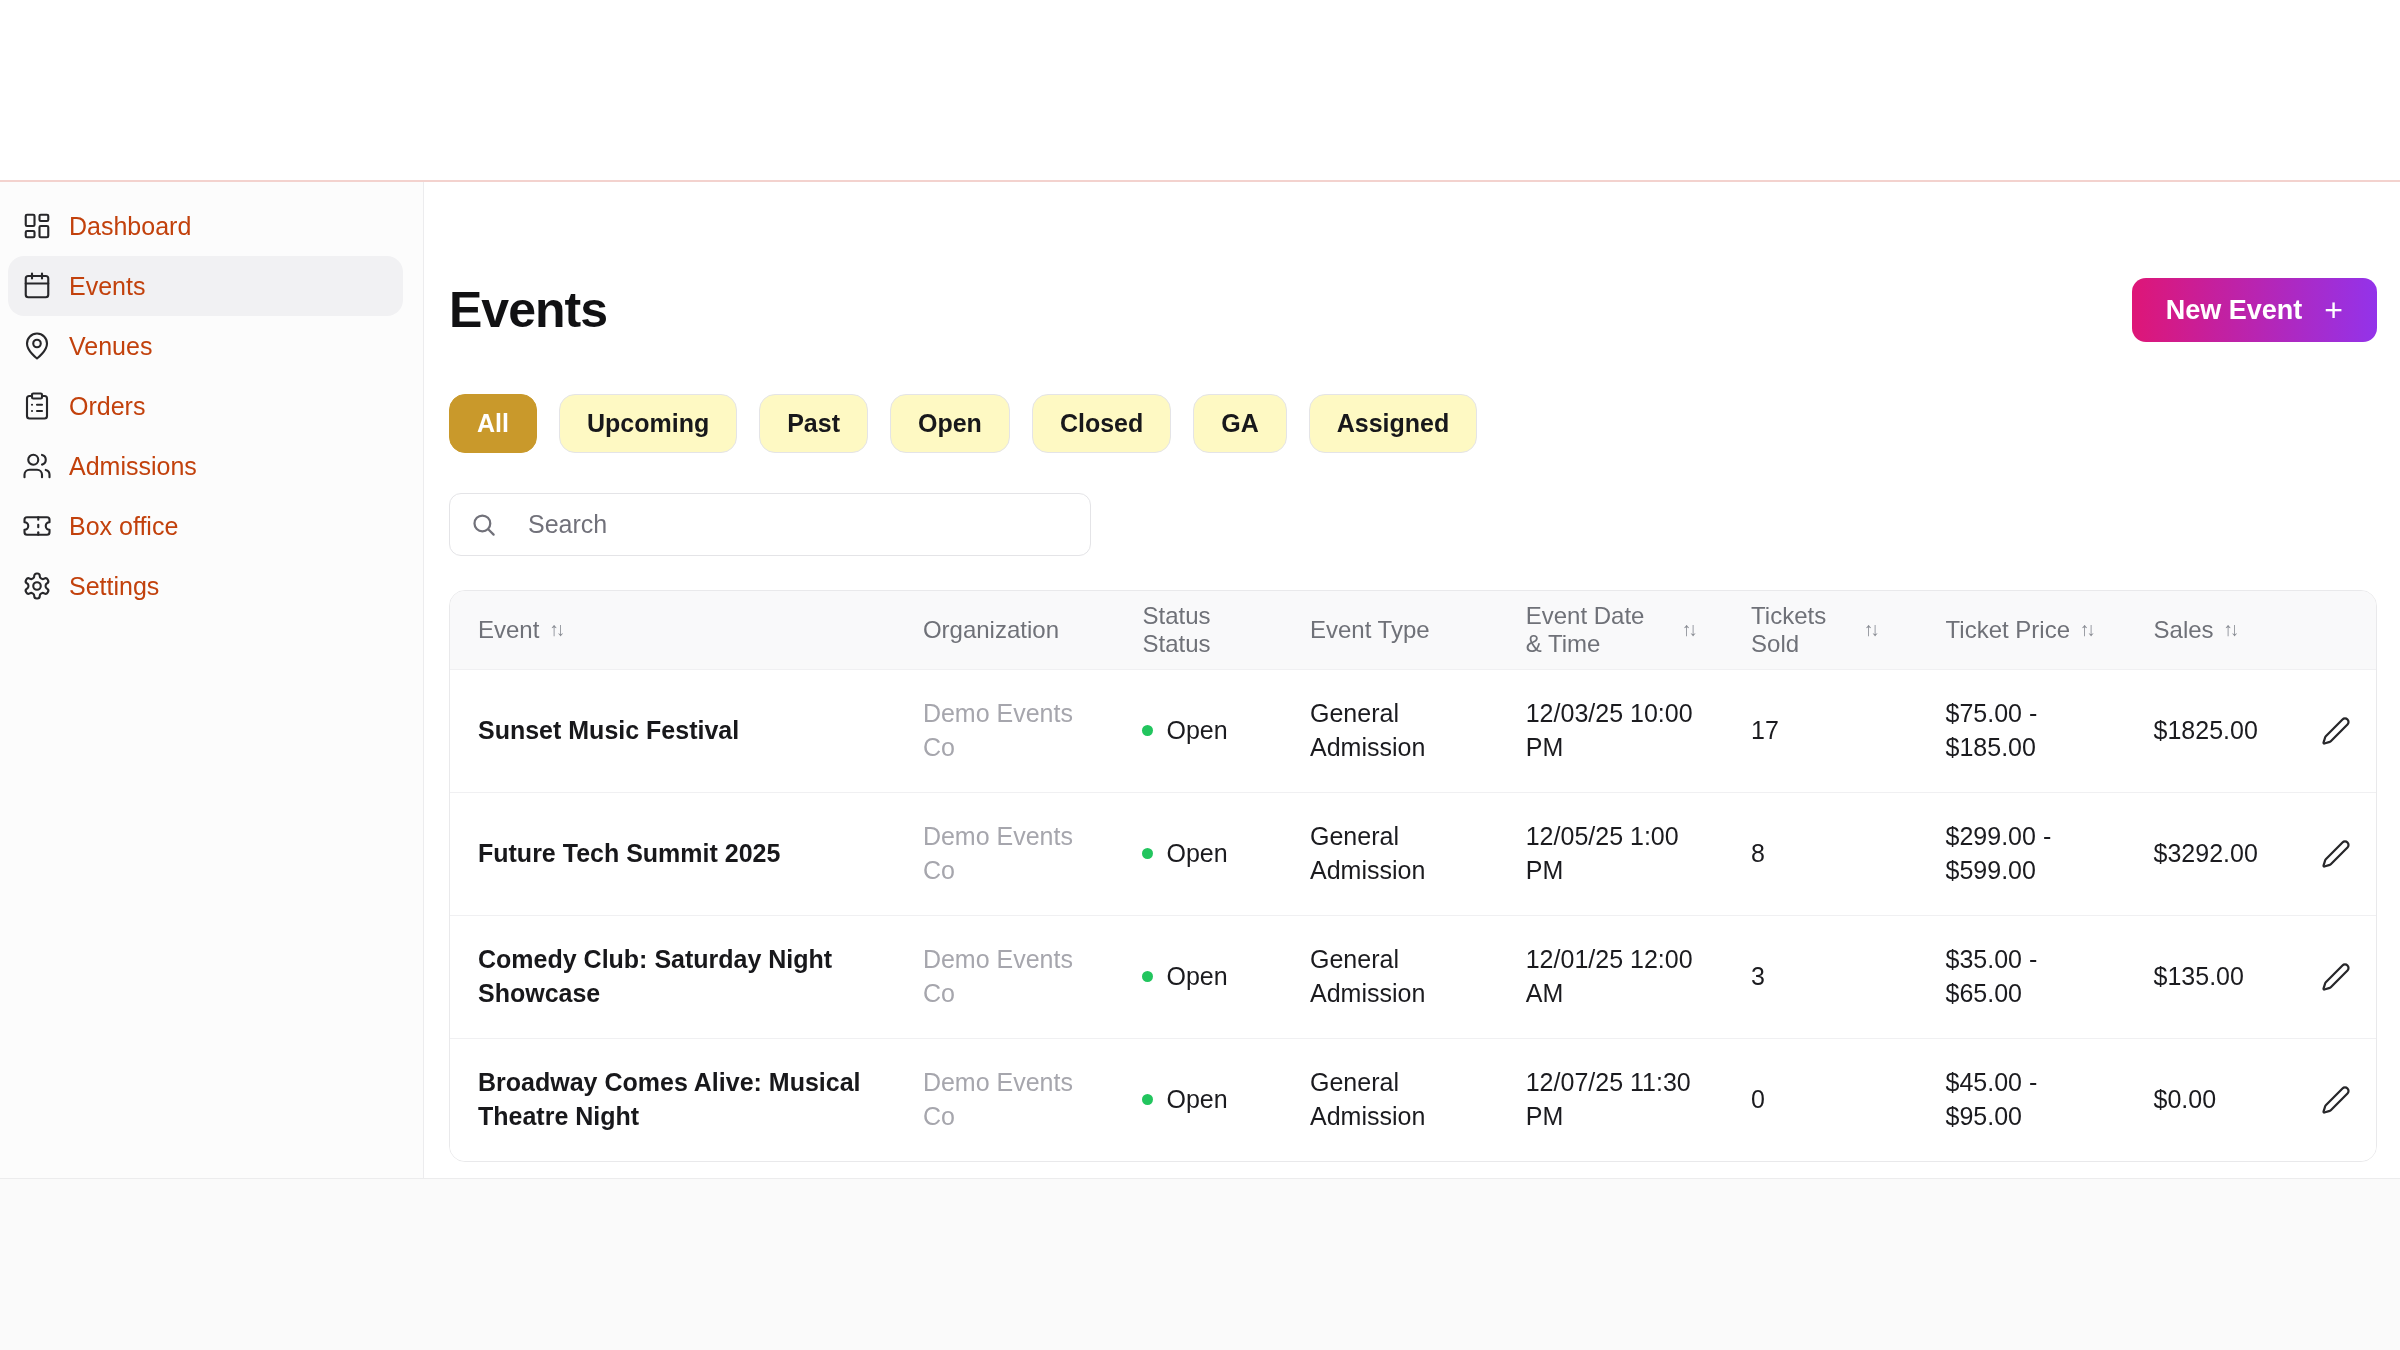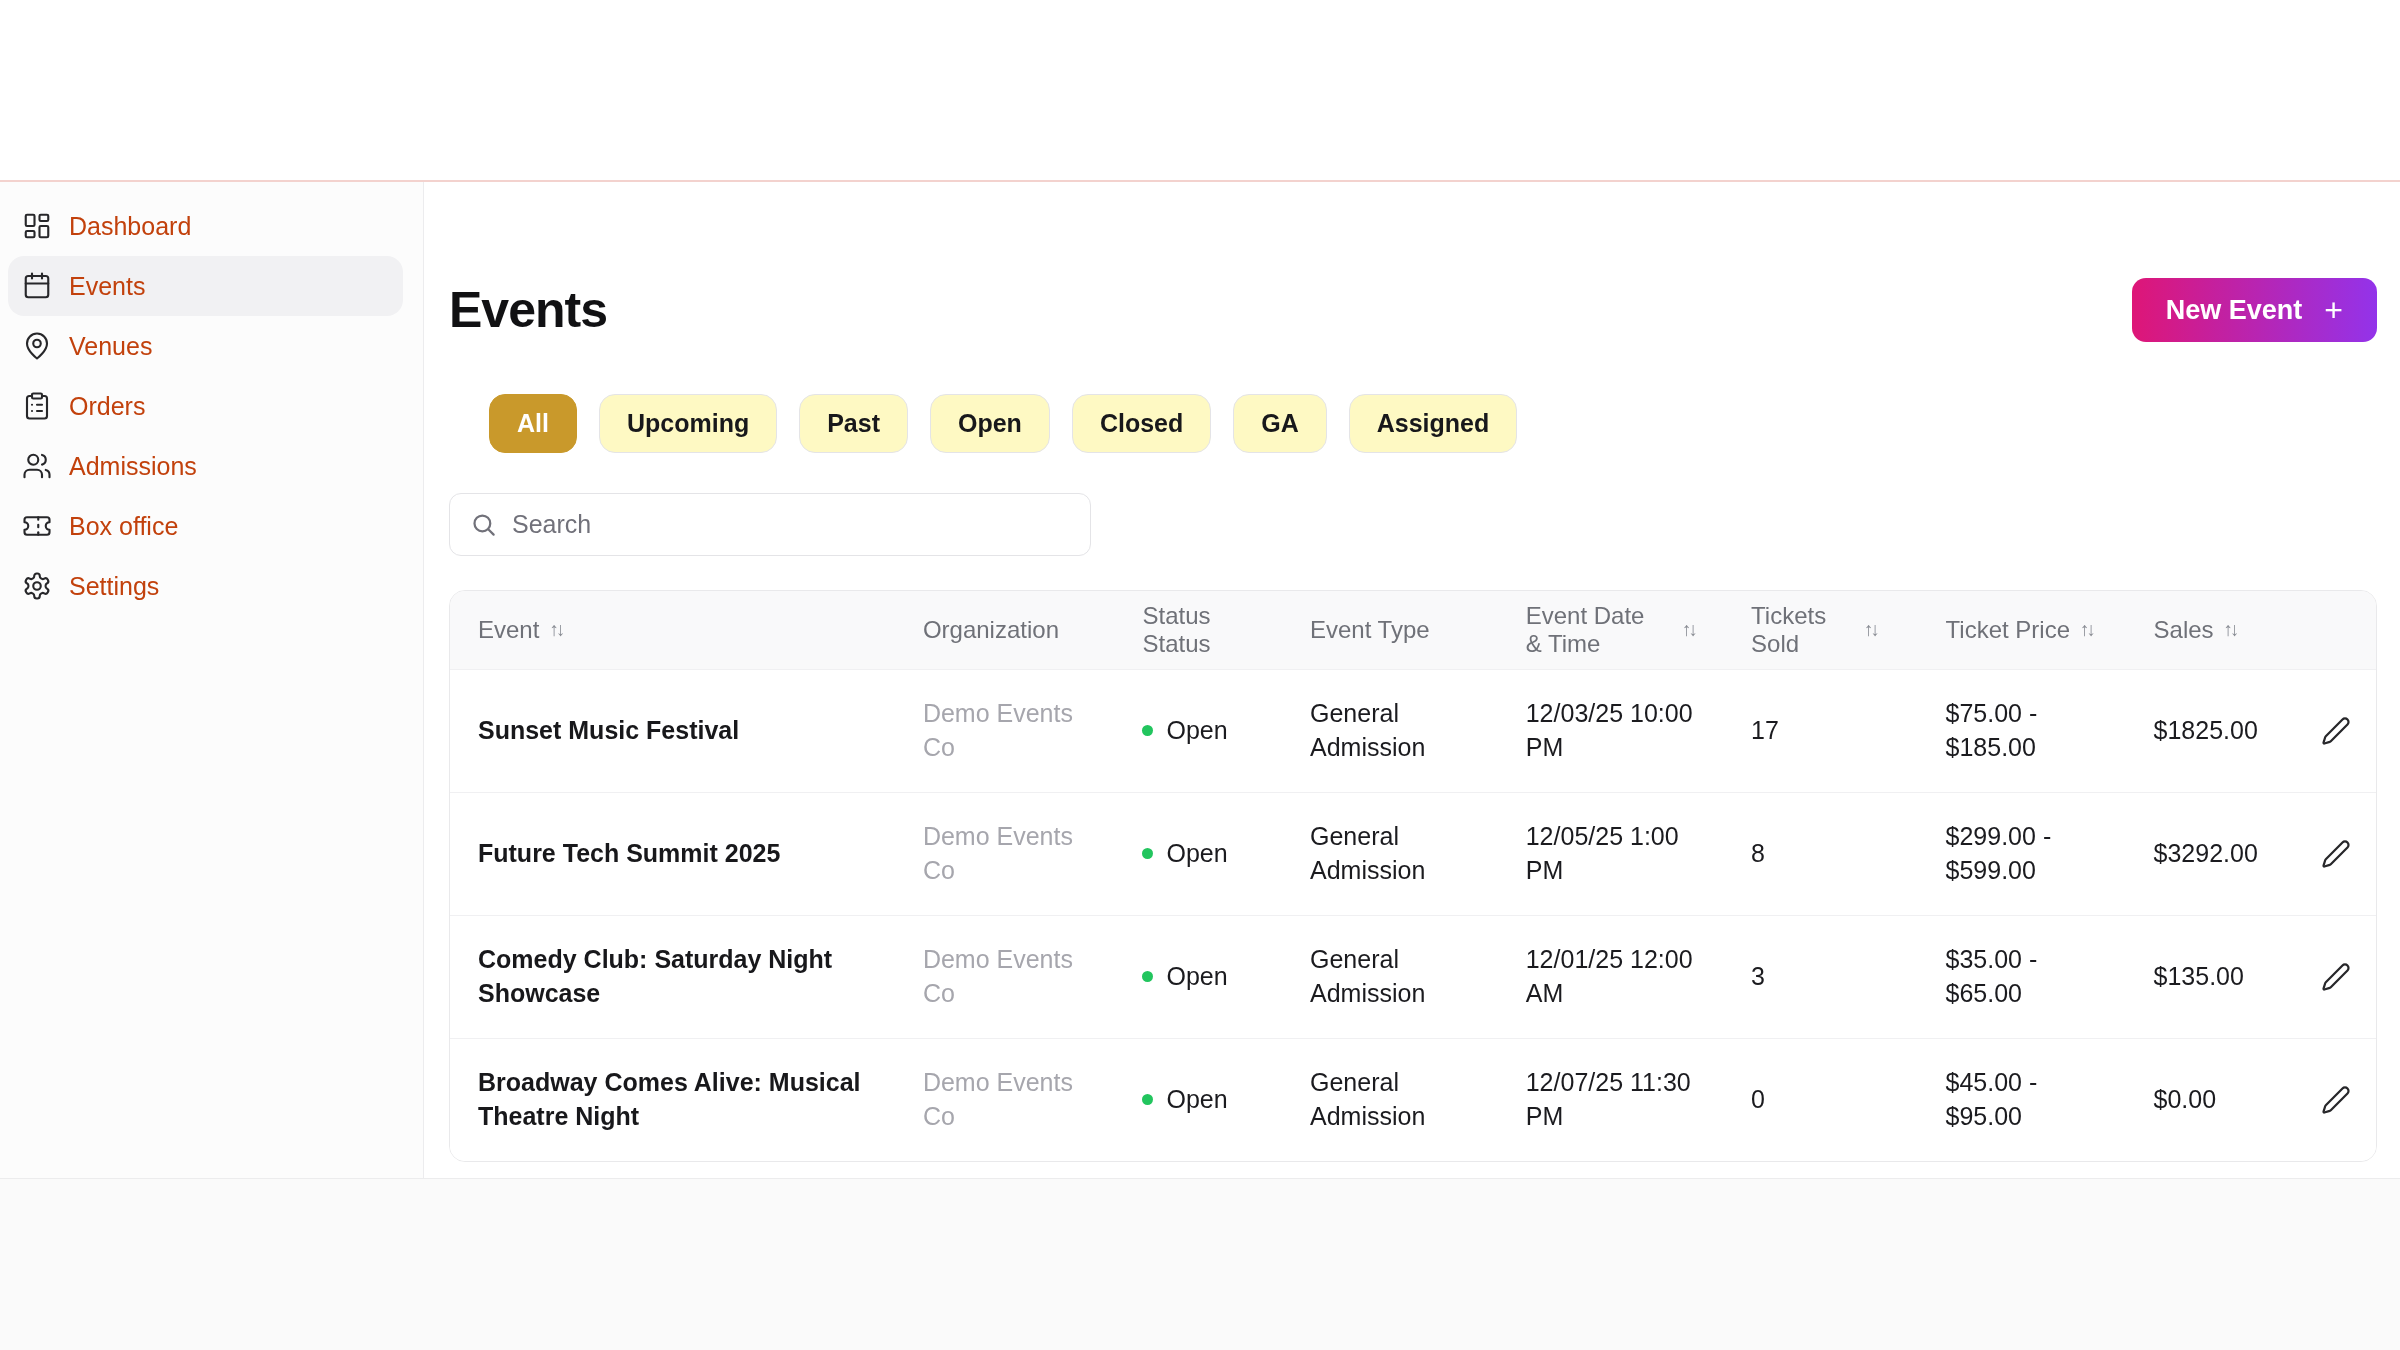--- a/index.html
+++ b/index.html
@@ -28,25 +28,25 @@
   .page-title { font-size:50px; font-weight:800; letter-spacing:-1px; color:#111113; }
   .new-event-btn { display:flex; align-items:center; gap:22px; height:64px; padding:0 34px;
       border:none; border-radius:14px; cursor:pointer; color:#FFFFFF; font-size:27px; font-weight:700;
       font-family:inherit; background:linear-gradient(90deg,#DE1677 0%,#9333EA 100%); }
   .new-event-btn .plus { font-size:32px; font-weight:400; line-height:1; }
 
   
   .chips { margin-top:52px; display:flex; gap:22px; }
   .chip { height:59px; padding:0 27px; border-radius:16px; background:#fef9c3; border:1px solid #E4E4E7;
       font-size:25px; color:#18181B; font-family:inherit; cursor:pointer; display:flex; align-items:center; font-weight:700; }
-  .chip.active { background:#C9992B; border-color:#C9992B; color:#FFFFFF; font-weight:700;margin-left:40px; }
+  .chip.active { background:#C9992B; border-color:#C9992B; color:#FFFFFF; font-weight:700; }
 
   
   .search-box { margin-top:40px; width:642px; height:63px; border:1px solid #E4E4E7; border-radius:12px;
-      display:flex; align-items:center; padding:4px 20px; background:#FFFFFF; }
+      display:flex; align-items:center; padding:4px 20px; background:#FFFFFF;gap:16px; }
   .search-box svg { width:27px; height:27px; stroke:#71717A; fill:none; stroke-width:2; stroke-linecap:round; flex:0 0 27px; }
   .search-box input { border:none; outline:none; flex:1; margin-left:15px; font-size:25px; font-family:inherit; color:#18181B; background:transparent; }
   .search-box input::placeholder { color:#71717A; }
 
   
   .table-card { margin-top:34px; border:1px solid #E9E9EB; border-radius:16px; overflow:hidden; background:#FFFFFF; }
   table { width:100%; border-collapse:collapse; table-layout:fixed; }
   thead tr { background:#F9F9FA; }
   th { height:78px; padding:0 28px; text-align:left; font-weight:500; font-size:24px; color:#6F7178; vertical-align:middle; }
   th .hcell { display:flex; align-items:center; gap:10px; }

